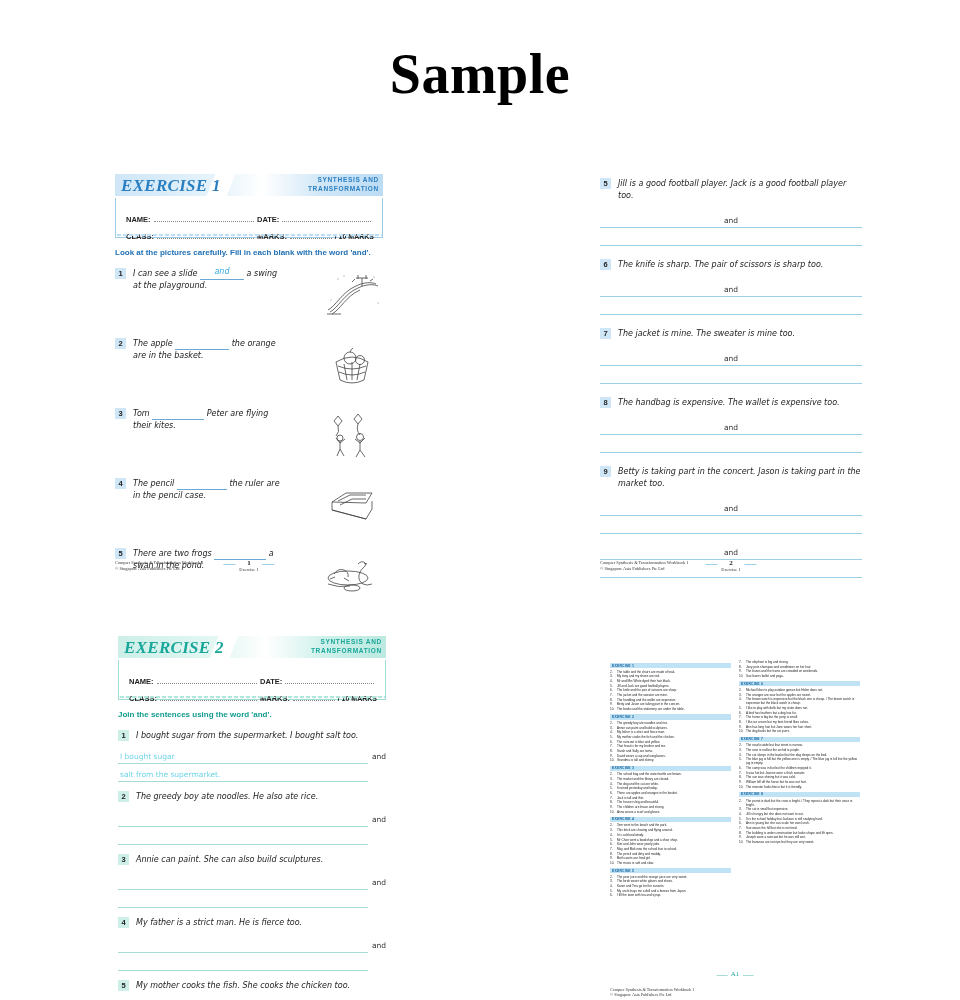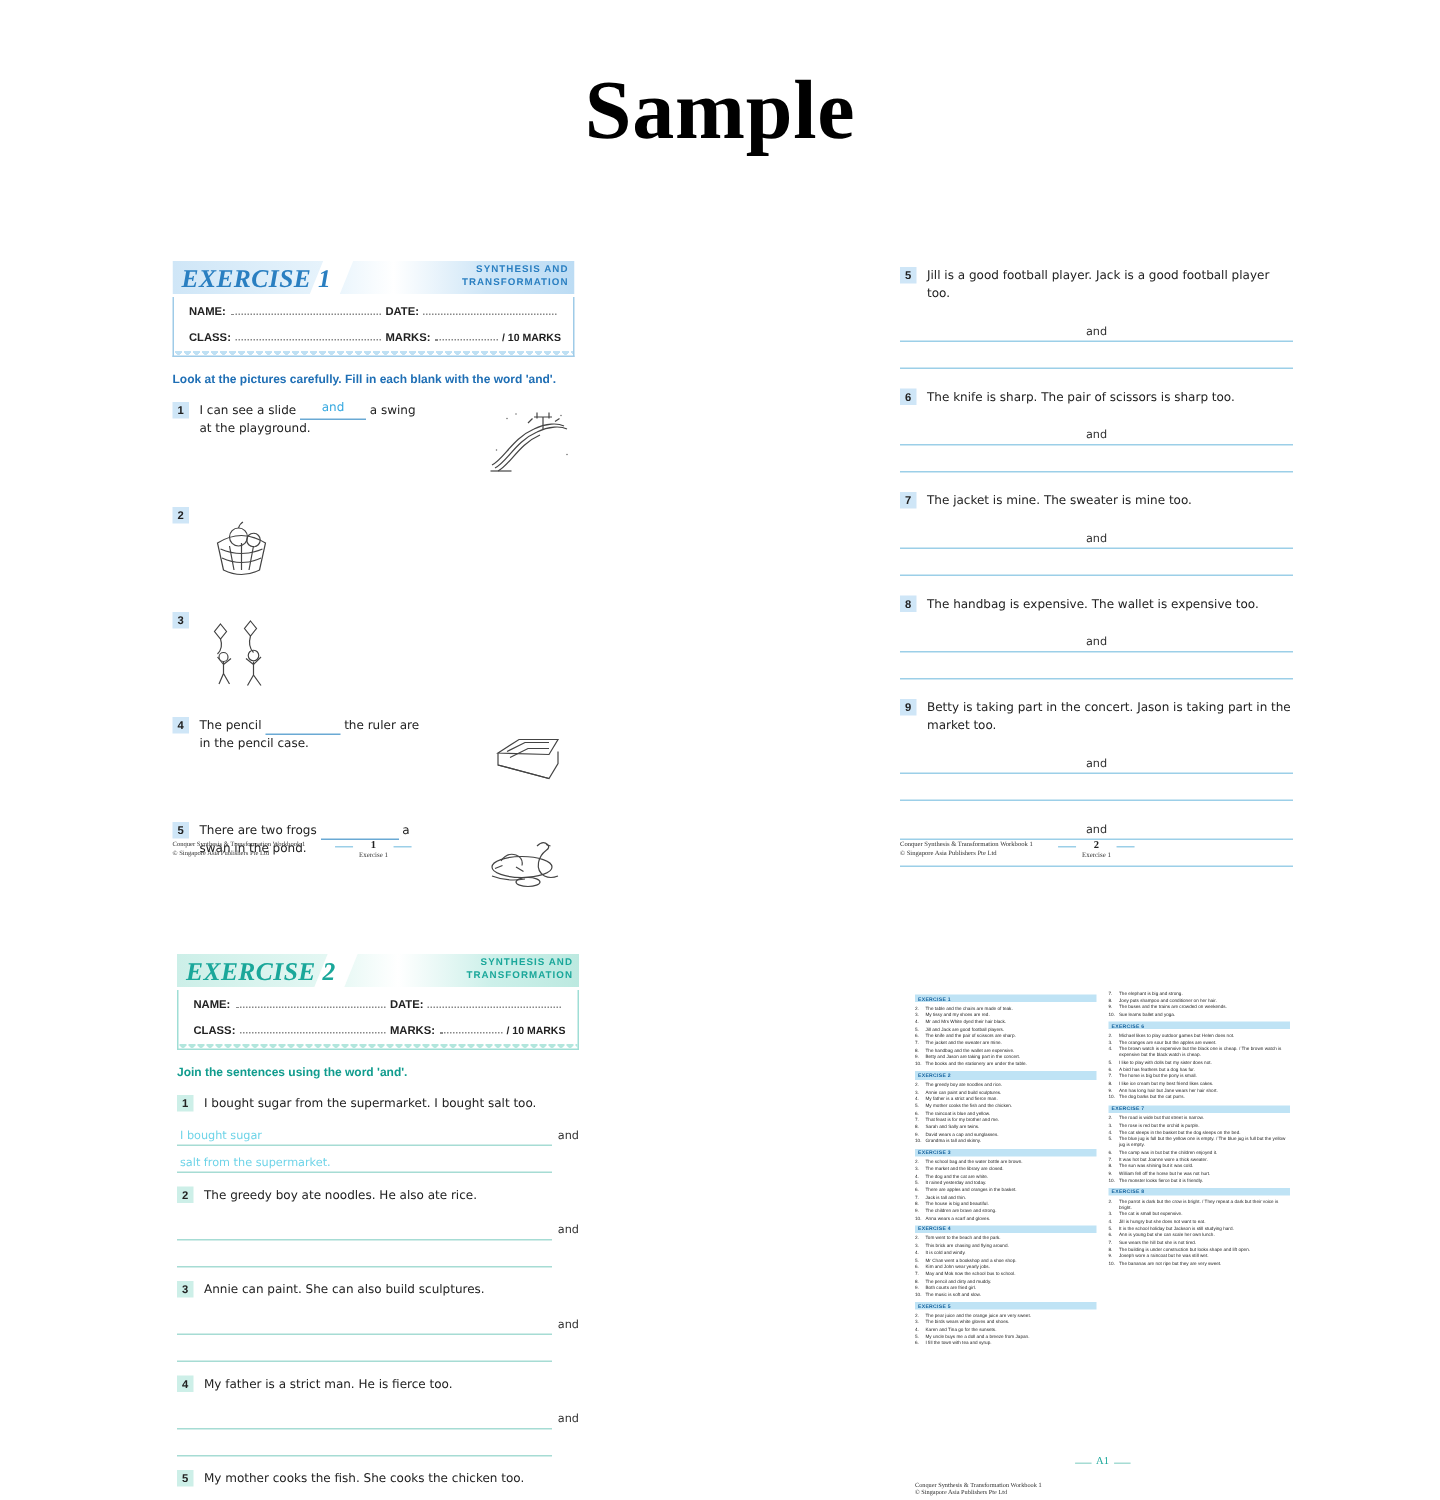--- a/index.html
+++ b/index.html
@@ -42,21 +42,21 @@
   .teal .ex-sub{color:#1aa79a;}
 
   
   .infobox{
     position:relative;margin-top:2px;height:40px;
     border:1px solid #9fcbe8;border-top:none;
     box-sizing:border-box;
   }
   .teal-box{border-color:#9fded5;}
   .infobox .row{
-    position:absolute;left:0;right:0;height:18px;display:flex;
+    position:absolute;left:0;right:0;height:18px;display:flex;margin-top:12px;
   }
   .infobox .r1{top:4px;}
   .infobox .r2{top:21px;}
   .fld{display:flex;align-items:baseline;font-size:7.5px;font-weight:bold;color:#222;}
   .fld .lab{white-space:nowrap;}
   .fld .dots{
     flex:1;border-bottom:1.4px dotted #888;margin:0 3px 2px 3px;height:7px;
   }
   .c1{width:53%;padding-left:10px;box-sizing:border-box;}
   .c2{width:47%;padding-right:8px;box-sizing:border-box;}
@@ -79,21 +79,21 @@
   
   .q{position:relative;display:flex;margin-top:10px;}
   .qnum{
     width:11px;height:11px;flex:0 0 11px;
     font-size:7.5px;line-height:11px;text-align:center;color:#222;
     font-weight:bold;
   }
   .qnum.blue{background:#cfe6f7;}
   .qnum.teal{background:#cdefe8;}
   .qbody{flex:1;padding-left:7px;font-size:8px;line-height:12px;color:#222;}
-  .qbody.hand{font-family:"DejaVu Sans", sans-serif;}
+  .qbody.hand{font-family:"DejaVu Sans", sans-serif;font-style:italic;}
   .blank{
     display:inline-block;border-bottom:1.1px solid #6aa9d4;
     vertical-align:bottom;position:relative;
   }
   .blank .ans{
     position:absolute;left:0;right:0;bottom:1px;text-align:center;
     color:#35a8e0;font-size:8px;
   }
   .pic{
     width:62px;height:54px;flex:0 0 62px;margin-left:4px;
@@ -230,36 +230,52 @@
             <circle cx="52" cy="7" r="0.5"></circle>
           <circle cx="9" cy="30" r="0.5"></circle>
             <circle cx="56" cy="33" r="0.5"></circle>
         </g>
       </svg>
     </div>
   </div>
 
   <div class="q" style="margin-top:16px;">
     <div class="qnum blue">2</div>
+    <div class="qbody hand">
+      <span>The apple</span>
+      <span class="blank" style="width:54px;height:11px;">
+        <span class="ans"></span>
+      </span>
+      <span>the orange</span>
+      <div>are in the basket.</div>
+    </div>
     <div class="pic">
       <svg width="52" height="46" viewBox="0 0 52 46">
         <g fill="none" stroke="#444" stroke-width="0.8">
           <path d="M10 20 q16 -10 32 0 l-4 18 q-12 6 -24 0 z"></path>
           <path d="M12 24 q14 6 28 0 M13 30 q13 6 26 0"></path>
           <path d="M18 22 l3 16 M26 20 l0 18 M34 22 l-3 16"></path>
           <circle cx="24" cy="16" r="6"></circle>
           <path d="M24 10 q1 -3 3 -4"></path>
           <circle cx="34" cy="18" r="4.5"></circle>
         </g>
       </svg>
     </div>
   </div>
 
   <div class="q" style="margin-top:16px;">
     <div class="qnum blue">3</div>
+    <div class="qbody hand">
+      <span>Tom</span>
+      <span class="blank" style="width:52px;height:11px;">
+        <span class="ans"></span>
+      </span>
+      <span>Peter are flying</span>
+      <div>their kites.</div>
+    </div>
     <div class="pic">
       <svg width="56" height="50" viewBox="0 0 56 50">
         <g fill="none" stroke="#444" stroke-width="0.8">
           <path d="M14 6 l4 5 l-4 5 l-4 -5 z"></path>
           <path d="M34 4 l4 5 l-4 5 l-4 -5 z"></path>
           <path d="M14 16 q2 6 -2 10 M34 14 q-2 7 2 11"></path>
           <circle cx="16" cy="28" r="3"></circle>
           <path d="M16 31 l0 8 M16 33 l-4 -5 M16 33 l5 -4 M16 39 l-3 7 M16 39 l4 7"></path>
           <circle cx="36" cy="27" r="3.5"></circle>
           <path d="M36 31 l0 9 M36 33 l-5 -4 M36 33 l5 -5 M36 40 l-4 7 M36 40 l5 7"></path>

